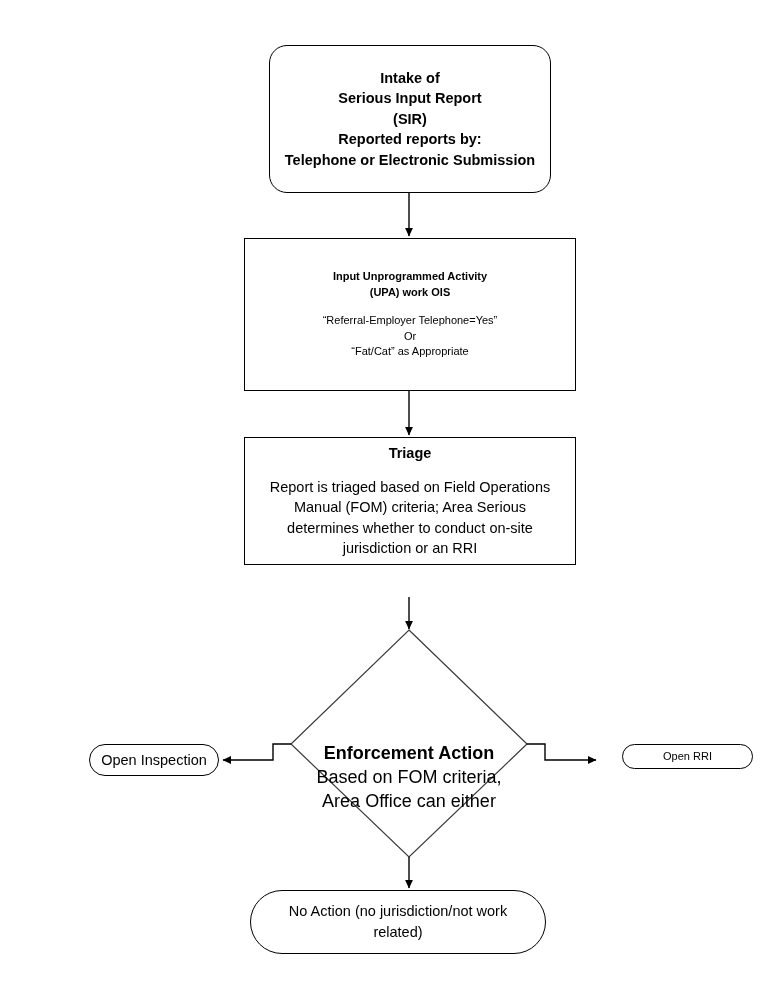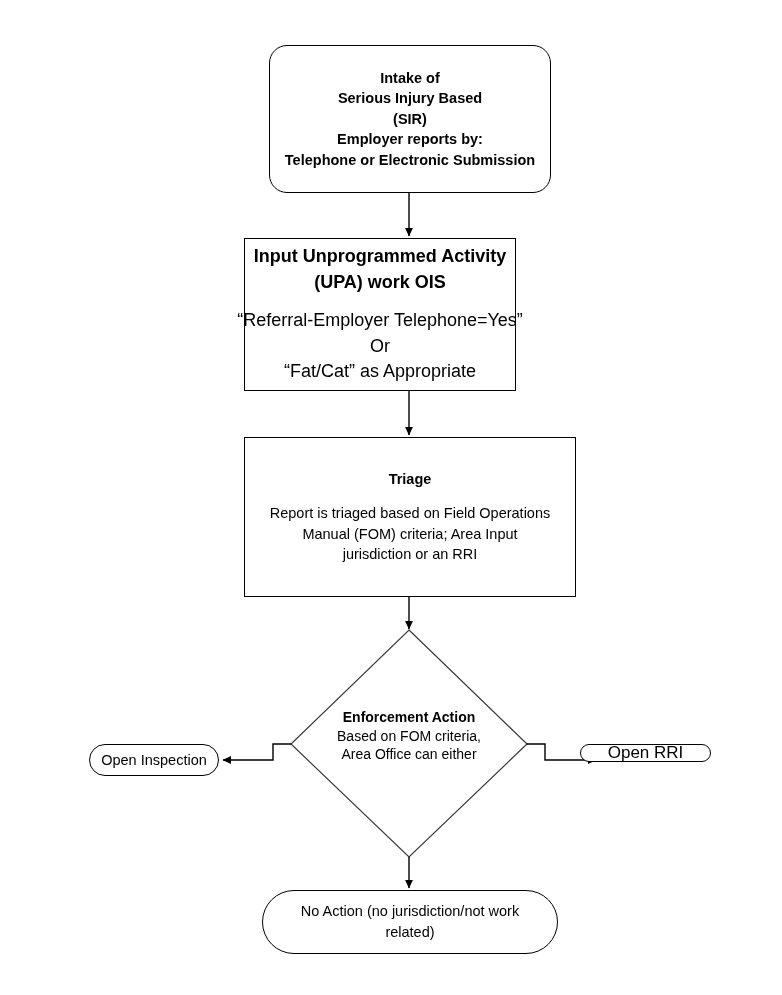--- a/index.html
+++ b/index.html
@@ -62,51 +62,51 @@
     height: 13px;
   }
   
   #node-intake {
     left: 269px; top: 45px; width: 282px; height: 148px;
     font-size: 14.5px;
   }
   #node-intake .txt { font-weight: bold; line-height: 1.42; }
 
   #node-upa {
-    left: 244px; top: 238px; width: 272px; height: 153px;
-    font-size: 18px;
+    left: 244px; top: 238px; width: 332px; height: 153px;
+    font-size: 11px;
   }
   #node-upa .head { font-weight: bold; line-height: 1.42; }
   #node-upa .body { line-height: 1.42; }
 
   #node-triage {
-    left: 244px; top: 437px; width: 332px; height: 160px;
+    left: 244px; top: 437px; width: 332px; height: 128px;
     font-size: 14.5px;
   }
   #node-triage .head { font-weight: bold; line-height: 1.42; }
   #node-triage .body { line-height: 1.42; }
 
   #node-decision {
-    left: 290px; top: 622px; width: 238px; height: 228px;
-    font-size: 14px;
+    left: 290px; top: 664px; width: 238px; height: 228px;
+    font-size: 18px;
     z-index: 3;
   }
   #node-decision .head { font-weight: bold; line-height: 1.32; }
   #node-decision .body { line-height: 1.32; }
 
   #node-open-inspection {
     left: 89px; top: 744px; width: 130px; height: 32px;
     font-size: 14.5px;
   }
   #node-open-rri {
-    left: 580px; top: 744px; width: 131px; height: 18px;
-    font-size: 17px;
+    left: 622px; top: 744px; width: 131px; height: 25px;
+    font-size: 11px;
   }
   #node-no-action {
-    left: 262px; top: 890px; width: 296px; height: 64px;
+    left: 250px; top: 890px; width: 296px; height: 64px;
     font-size: 14.5px;
   }
   #node-no-action .txt { line-height: 1.42; }
 </style>
 </head>
 <body>
 
 <div id="flow-root">
 
   <svg id="flow-svg" viewBox="0 0 782 995" xmlns="http://www.w3.org/2000/svg">
@@ -126,40 +126,41 @@
 
     <path d="M291,744 L273,744 L273,760 L223,760" fill="none" stroke="#000000" stroke-width="1.4" marker-end="url(#arrowhead)"></path>
 
     <path d="M527,744 L545,744 L545,760 L596,760" fill="none" stroke="#000000" stroke-width="1.4" marker-end="url(#arrowhead)"></path>
 
     <line x1="409" y1="857" x2="409" y2="888" stroke="#000000" stroke-width="1.4" marker-end="url(#arrowhead)"></line>
   </svg>
 
   <div class="node node-round" id="node-intake">
     <span class="txt">Intake of</span>
-    <span class="txt">Serious Injury Based</span>
+    <span class="txt">Serious Input Report</span>
     <span class="txt">(SIR)</span>
-    <span class="txt">Employer reports by:</span>
+    <span class="txt">Reported reports by:</span>
     <span class="txt">Telephone or Electronic Submission</span>
   </div>
 
   <div class="node node-rect" id="node-upa">
     <span class="txt head">Input Unprogrammed Activity</span>
     <span class="txt head">(UPA) work OIS</span>
     <span class="gap"></span>
     <span class="txt body">“Referral-Employer Telephone=Yes”</span>
     <span class="txt body">Or</span>
     <span class="txt body">“Fat/Cat” as Appropriate</span>
   </div>
 
   <div class="node node-rect" id="node-triage">
     <span class="txt head">Triage</span>
     <span class="gap"></span>
     <span class="txt body">Report is triaged based on Field Operations</span>
-    <span class="txt body">Manual (FOM) criteria; Area Input</span>
+    <span class="txt body">Manual (FOM) criteria; Area Serious</span>
+    <span class="txt body">determines whether to conduct on-site</span>
     <span class="txt body">jurisdiction or an RRI</span>
   </div>
 
   <div class="node node-diamond" id="node-decision">
     <span class="txt head">Enforcement Action</span>
     <span class="txt body">Based on FOM criteria,</span>
     <span class="txt body">Area Office can either</span>
   </div>
 
   <div class="node node-pill" id="node-open-inspection">

